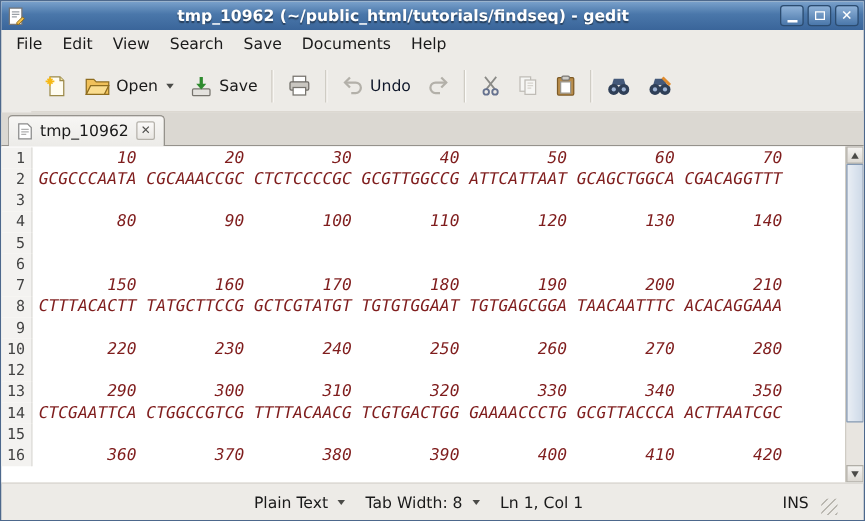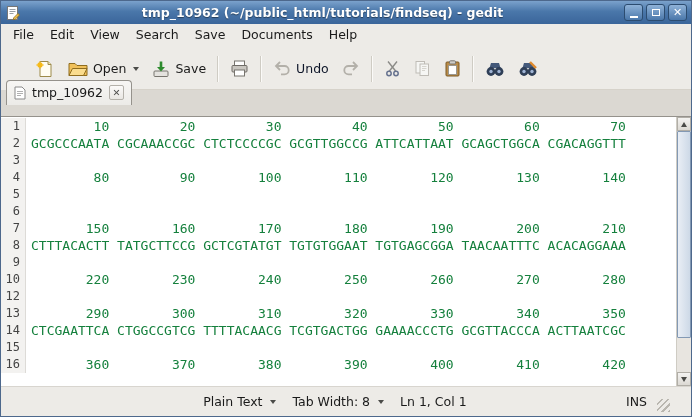--- a/index.html
+++ b/index.html
@@ -58,21 +58,21 @@
   .tool-sep {
     width:0; height:26px; margin:0 4px;
     border-left:1px solid #cfccc4; border-right:1px solid #fbfaf8;
   }
   .chev { width:0; height:0; border-left:3.5px solid transparent; border-right:3.5px solid transparent; border-top:4px solid #4b4b48; margin-left:2px; }
 
   
   .tabbar {
     height:27px; flex:0 0 27px;
     background:#dbd8d2;
-    display:flex; align-items:flex-end; padding:0 0 12px 5px;
+    display:flex; align-items:flex-end; padding:0 0 0 5px;
     border-bottom:1px solid #95928c;
   }
   .tab {
     display:flex; align-items:center; gap:6px;
     background:linear-gradient(180deg,#f7f6f4,#ecebe8);
     border:1px solid #95928c; border-bottom:none;
     border-radius:4px 4px 0 0;
     padding:4px 7px 5px 7px; margin-bottom:-1px;
   }
   .tab-label { font-size:12.5px; }
@@ -89,21 +89,21 @@
   .row { display:flex; height:17px; line-height:17px; }
   .ln {
     flex:0 0 25px; text-align:right; padding-right:5px;
     background:#f3f2f0; border-right:1px solid #dddbd7;
     color:#444; font-family:"DejaVu Sans Mono","Liberation Mono",monospace;
     font-size:12px;
   }
   .code {
     white-space:pre; padding-left:5px;
     font-family:"DejaVu Sans Mono","Liberation Mono",monospace;
-    font-size:13px; color:#15803d;
+    font-size:13px; color:#7f1d1d;font-style:italic;
   }
 
   
   .scrollbar {
     flex:0 0 15px; background:#e8e5e0; border-left:1px solid #cfccc4;
     display:flex; flex-direction:column;
   }
   .stepper {
     flex:0 0 14px; display:flex; align-items:center; justify-content:center;
     background:linear-gradient(180deg,#f4f3f1,#dcd9d3); border:1px solid #b1aea7;

